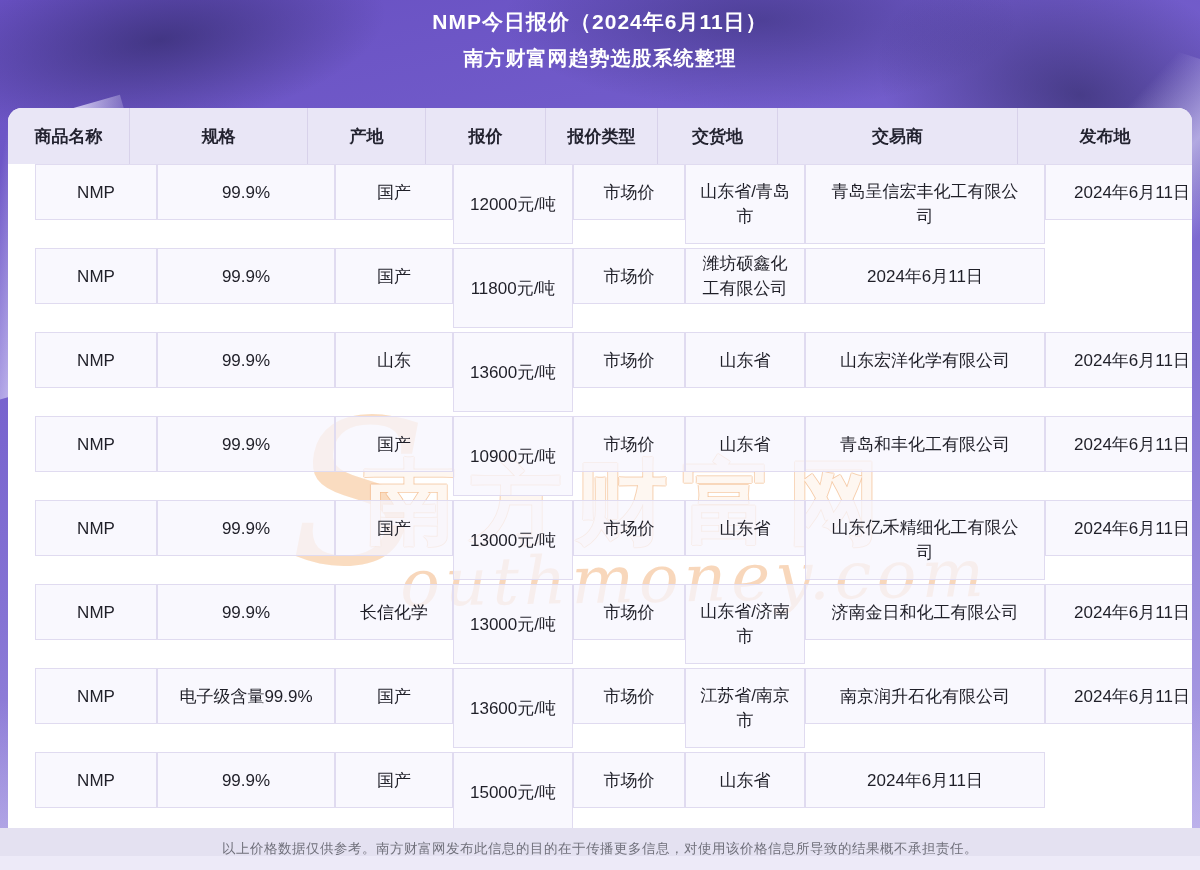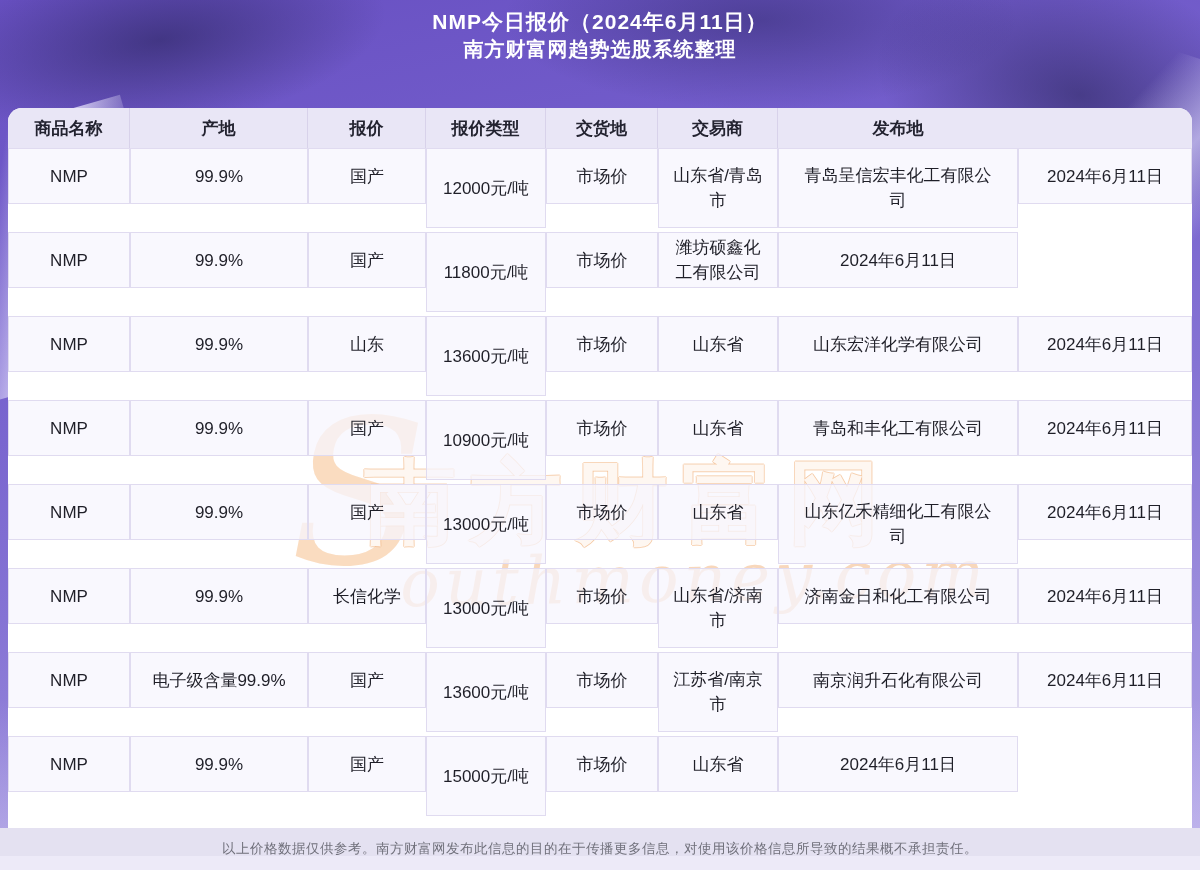--- a/index.html
+++ b/index.html
@@ -21,31 +21,31 @@
     background:linear-gradient(115deg,transparent 30%,rgba(232,228,252,.85) 50%,transparent 72%);
     transform:rotate(-16deg); }
   .streak-right { right:-70px; top:50px; width:240px; height:280px;
     background:linear-gradient(115deg,transparent 28%,rgba(210,204,245,.7) 50%,transparent 70%);
     transform:rotate(18deg); }
   .glow-bottom { left:0; bottom:0; width:100%; height:170px;
     background:linear-gradient(transparent,rgba(208,200,242,.55)); }
 
   .title-block { position:absolute; left:0; top:0; width:100%; text-align:center; color:#fff; z-index:4; }
   .title-line1 { margin-top:8px; font-size:21px; font-weight:700; letter-spacing:1px; }
-  .title-line2 { font-size:20px; font-weight:700; letter-spacing:1px; }
+  .title-line2 { margin-top:9px; font-size:20px; font-weight:700; letter-spacing:1px; }
 
   .table-wrap {
     position:absolute; left:8px; top:108px; width:1184px; height:724px;
     background:#ffffff; border-radius:14px 14px 0 0; overflow:hidden; z-index:3;
   }
 
   .thead {
     position:relative; z-index:2;
     display:grid; grid-template-columns:122px 178px 118px 120px 112px 120px 240px 174px;
-    height:40px; background:#e9e6f6;
+    height:56px; background:#e9e6f6;
   }
   .hcell {
     display:flex; align-items:center; justify-content:center;
     font-size:17px; font-weight:700; color:#232330;
     border-right:1px solid #d8d2ea; box-sizing:border-box;
   }
   .hcell:last-child { border-right:none; }
 
   .tbody { position:relative; }
 
@@ -65,21 +65,21 @@
   .wm-en {
     position:absolute; left:392px; top:438px;
     font-family:"DejaVu Serif","Liberation Serif",serif; font-style:italic;
     font-size:66px; line-height:1; letter-spacing:5px; color:rgba(243,183,131,.55);
     transform:rotate(-1deg);
   }
 
   .trow {
     position:relative; z-index:2;
     display:grid; grid-template-columns:122px 178px 118px 120px 112px 120px 240px 174px;
-    height:84px; align-items:start;
+    height:84px; align-items:start;margin-left:27px;
   }
   .cell {
     box-sizing:border-box; height:56px; padding:0 10px;
     display:flex; align-items:center; justify-content:center; text-align:center;
     font-size:17px; font-weight:500; line-height:25px; color:#1f1f28;
     background:rgba(247,246,253,.75); border:1px solid #e0dbf0;
     overflow-wrap:anywhere; word-break:break-all;
   }
   .cell.h2 { height:80px; }
   .trow .cell:nth-child(4) { padding:0 8px; }
@@ -113,20 +113,21 @@
   <div class="table-wrap">
 
     <div class="watermark">
       <span class="wm-s">S</span>
       <span class="wm-cn">南方财富网</span>
       <span class="wm-en">outhmoney.com</span>
     </div>
 
     <div class="thead">
       <div class="hcell">商品名称</div>
+      <div class="hcell">规格</div>
       <div class="hcell">产地</div>
       <div class="hcell">报价</div>
       <div class="hcell">报价类型</div>
       <div class="hcell">交货地</div>
       <div class="hcell">交易商</div>
       <div class="hcell">发布地</div>
     </div>
 
     <div class="tbody">
 

